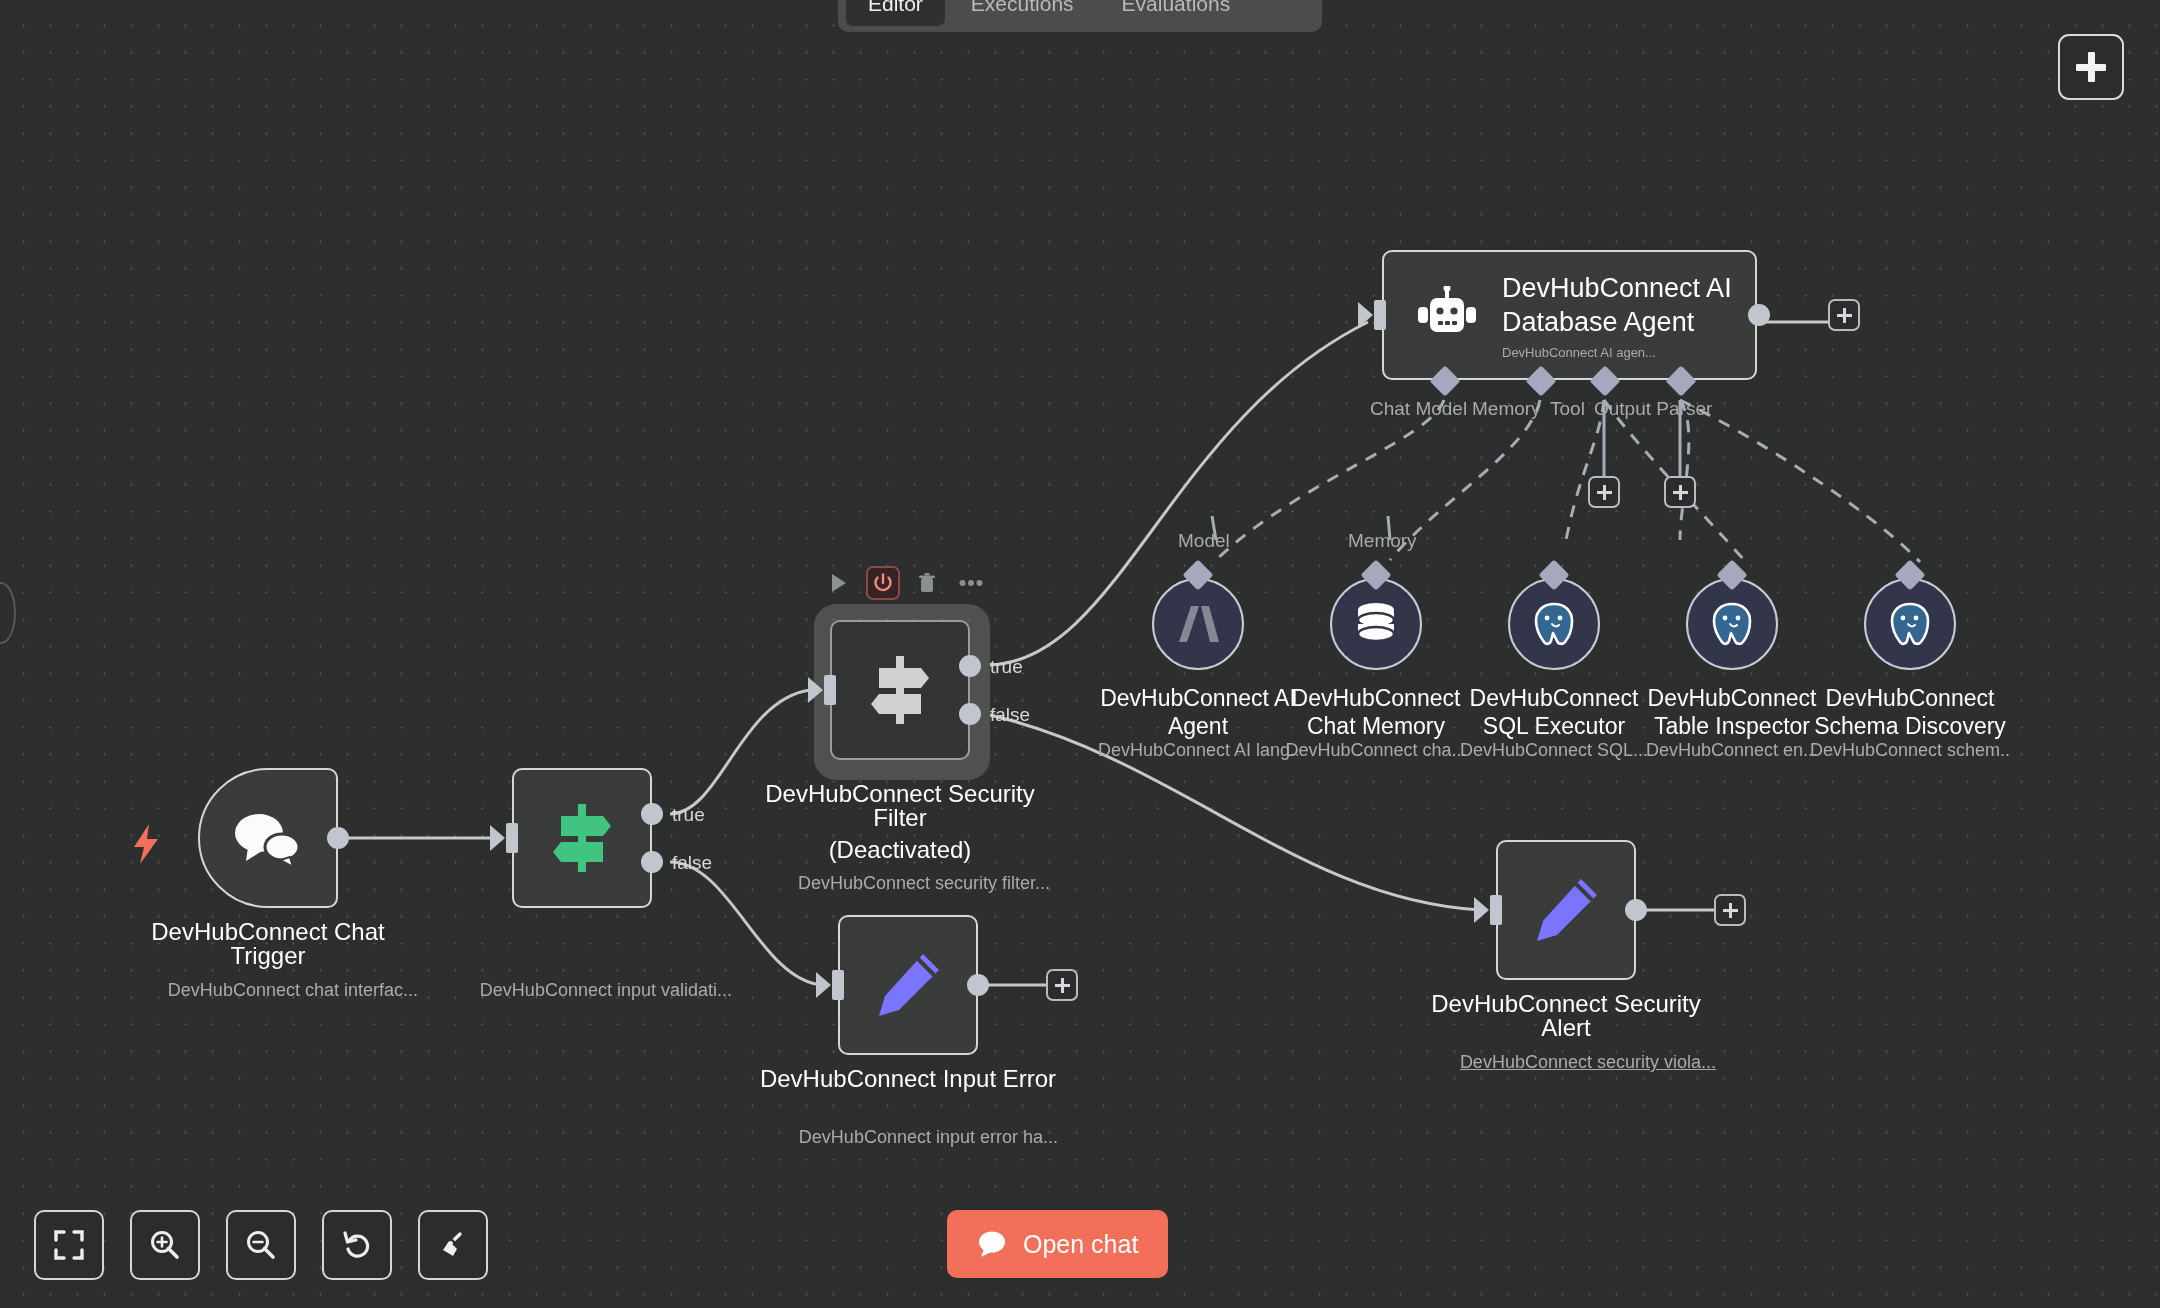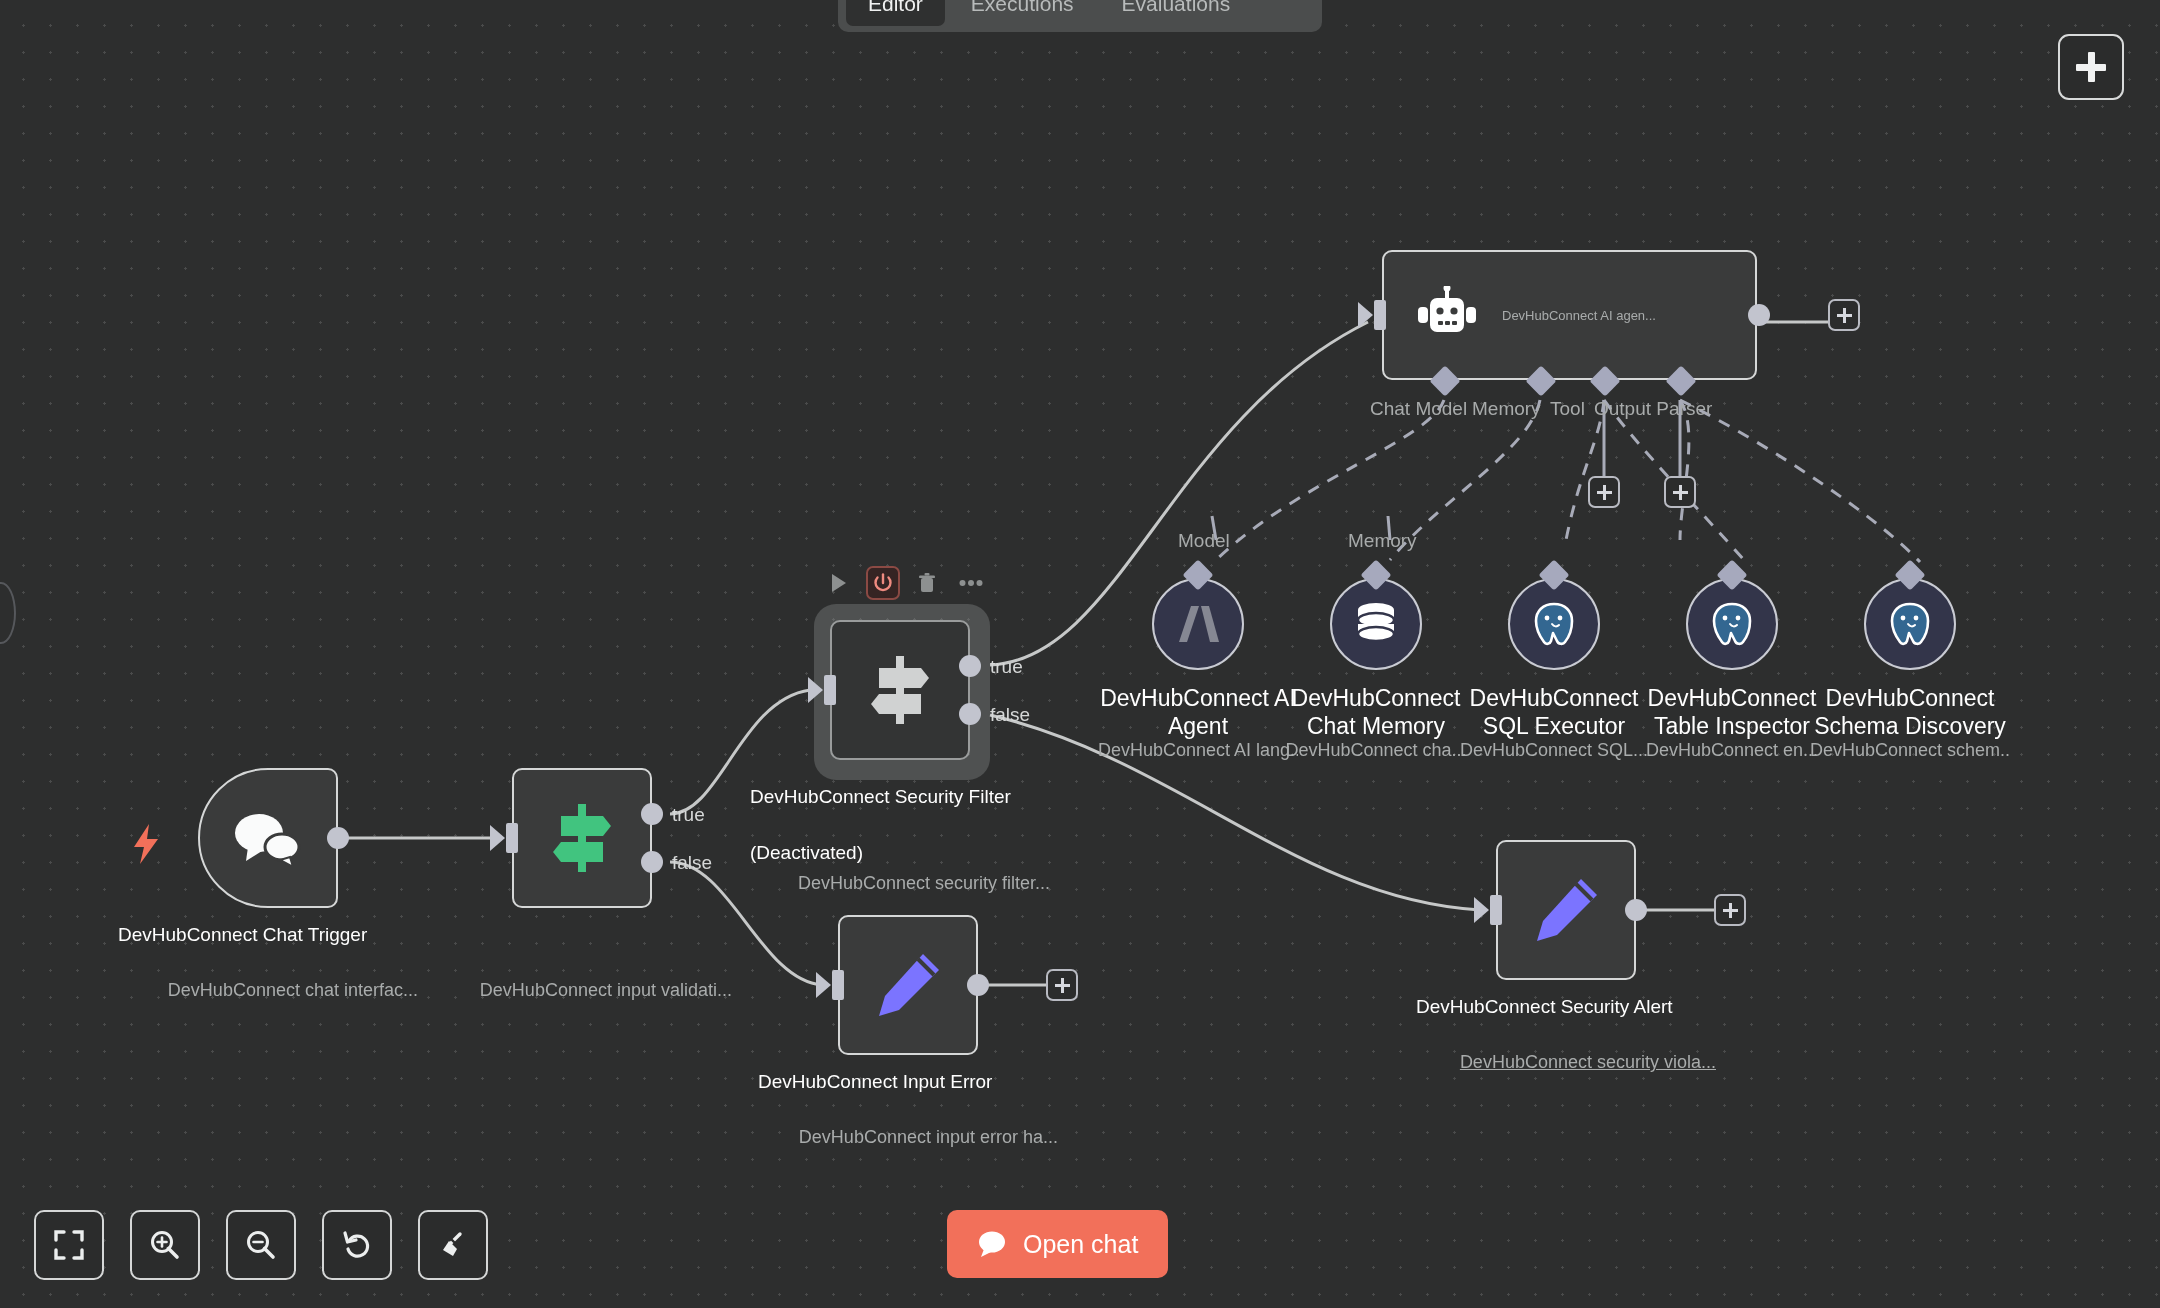--- a/index.html
+++ b/index.html
@@ -60,22 +60,22 @@
   .nbox.trigger { border-top-left-radius: 70px; border-bottom-left-radius: 70px; width: 140px; }
   .nbox.wide { width: 375px; height: 130px; border-radius: 10px; justify-content: flex-start; padding-left: 30px; gap: 22px; }
   .nbox.deact { border-color: #9a9c9c; background: #333434; }
   .deact-halo {
     position: absolute; left: -18px; top: -18px; width: 176px; height: 176px;
     background: rgba(160,162,162,0.30); border-radius: 22px; z-index: -1;
   }
 
   .ntitle {
     position: absolute; left: 50%; transform: translateX(-50%);
-    top: 152px; width: 300px; 
-    font-size: 19px; line-height: 29px; color: #ffffff; font-weight: 400;
+    top: 152px; width: 300px; text-align: center;
+    font-size: 24px; line-height: 24px; color: #ffffff; font-weight: 400;
   }
   .nsub {
     position: absolute; left: 50%; transform: translateX(-50%);
     width: 300px; text-align: right;
     font-size: 18px; color: #a9acac; white-space: nowrap; overflow: hidden;
   }
 
   
   .dot-out {
     position: absolute; width: 22px; height: 22px; border-radius: 50%;
@@ -320,20 +320,21 @@
         <circle cx="33" cy="2" r="3.5" fill="#ffffff"></circle>
         <rect x="4" y="21" width="10" height="16" rx="4" fill="#ffffff"></rect>
         <rect x="52" y="21" width="10" height="16" rx="4" fill="#ffffff"></rect>
         <circle cx="26" cy="25" r="3.6" fill="#3a3b3b"></circle>
         <circle cx="40" cy="25" r="3.6" fill="#3a3b3b"></circle>
         <rect x="24" y="35" width="5" height="4" rx="1" fill="#3a3b3b"></rect>
         <rect x="31" y="35" width="5" height="4" rx="1" fill="#3a3b3b"></rect>
         <rect x="38" y="35" width="5" height="4" rx="1" fill="#3a3b3b"></rect>
       </svg>
       <div style="display:flex; flex-direction:column; gap:6px;">
+        <div style="font-size:27px; line-height:34px; color:#ffffff; max-width:240px;">DevHubConnect AI Database Agent</div>
         <div style="font-size:13px; color:#a9acac;">DevHubConnect AI agen...</div>
       </div>
     </div>
     <div class="in-bar" style="left:-8px; top:50px;"></div>
     <div class="in-arrow" style="left:-24px; top:52px;"></div>
     <div class="dot-out" style="left:366px; top:54px;"></div>
     <div class="plus-stub" style="left:446px; top:49px;">
       <span class="ph"></span>
         <span class="pv"></span>
     </div>

